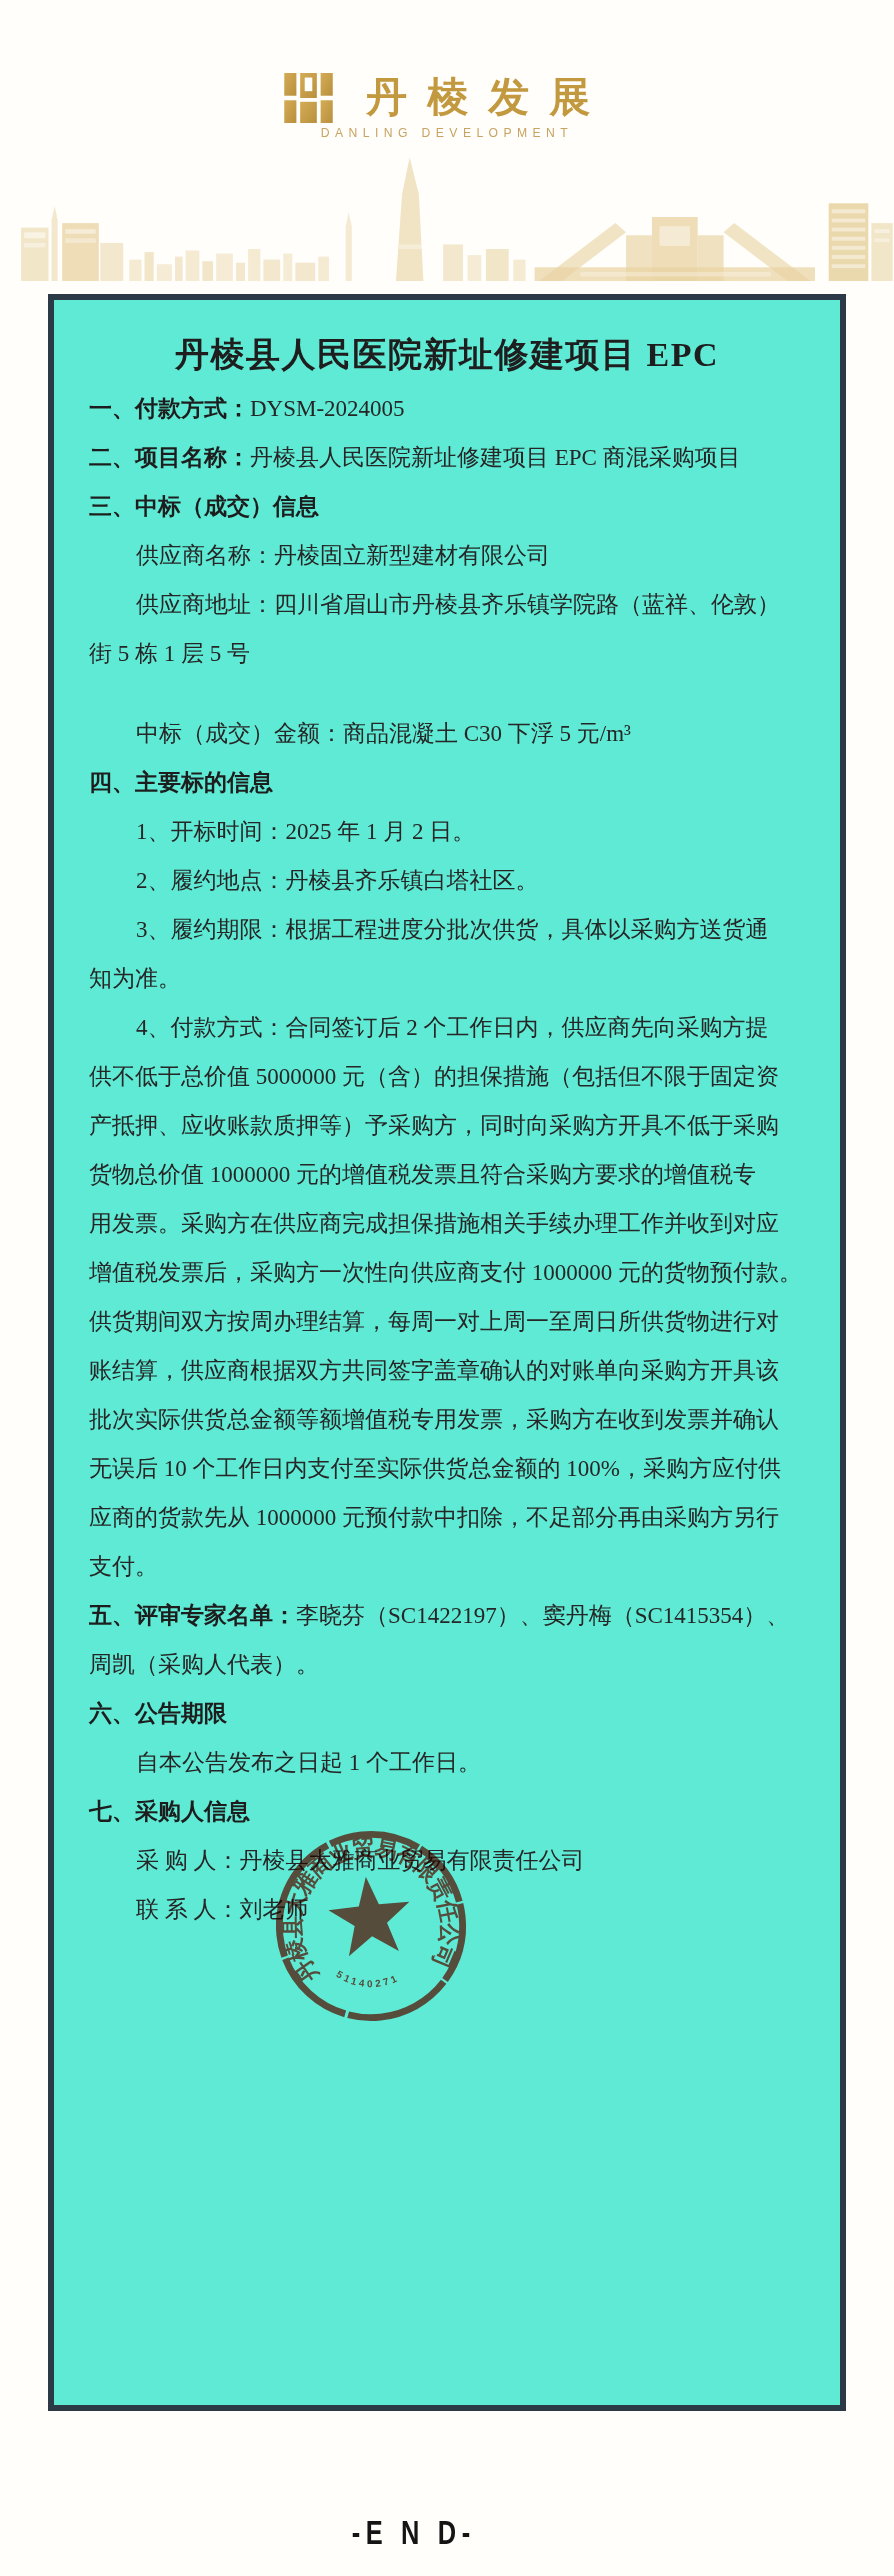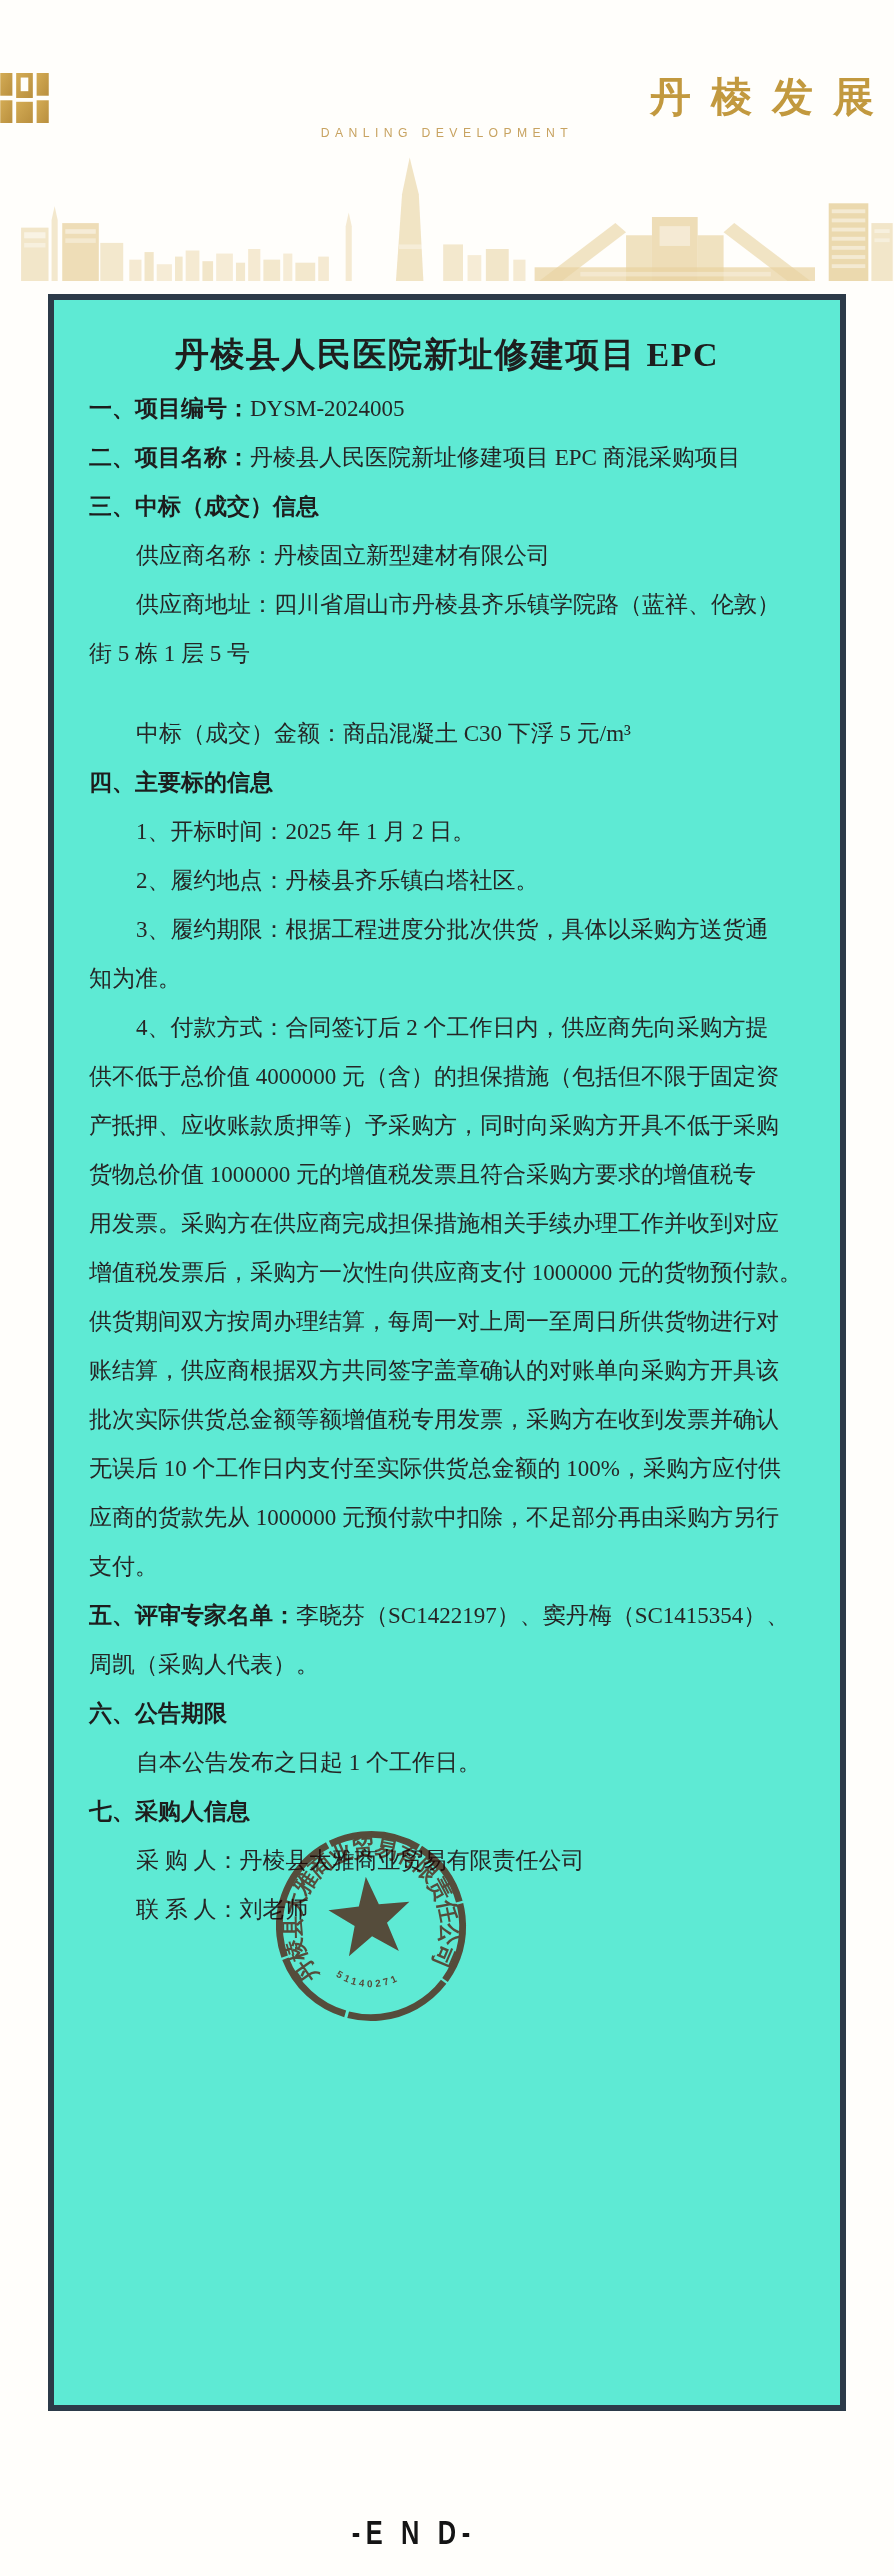--- a/index.html
+++ b/index.html
@@ -1,20 +1,20 @@
 <!DOCTYPE html>
 <html style="font-size:12.2px"><head>
 <meta charset="utf-8">
 <style>
   html,body{margin:0;padding:0;background:#ffffff;}
   .page{position:relative;width:894px;height:2576px;background:#fffefb;overflow:hidden;
         font-family:"Liberation Serif","DejaVu Serif",serif;color:#262626;}
   
   .hdr{position:absolute;top:70px;left:0;width:894px;text-align:center;}
-  .hdr-row{display:flex;align-items:center;justify-content:space-between;gap:26px;}
+  .hdr-row{display:flex;align-items:center;justify-content:center;gap:26px;}
   .logo-mark{width:49px;height:50px;flex:0 0 auto;}
   .brand-cn{font-size:41px;font-weight:700;letter-spacing:20px;color:#c2993f;
             font-family:"Liberation Serif","DejaVu Serif",serif;text-indent:7.6px;}
   .brand-en{margin-top:1px;font-size:12.2px;letter-spacing:5.4px;color:#c8a361;
             font-family:"Liberation Sans","DejaVu Sans",sans-serif;}
   .skyline{position:absolute;top:153px;left:0;width:894px;height:128px;}
   
   .frame{position:absolute;left:48px;top:294px;width:798px;height:2117px;
          background:#5eead4;border:6.1px solid #2c3a48;box-sizing:border-box;
          padding:26px 35px 0 35px;}
@@ -116,34 +116,34 @@
       </g>
       <rect x="1142" y="92" width="28" height="76" opacity=".55"></rect>
       <rect x="1146" y="100" width="20" height="5" fill="#fff" opacity=".4"></rect>
       <rect x="1146" y="112" width="20" height="5" fill="#fff" opacity=".35"></rect>
     </g>
   </svg>
 
   <div class="frame">
     <div class="title">丹棱县人民医院新址修建项目 EPC</div>
     <div class="doc">
-        <div class="ln"><span class="hd">一、项目编号：</span>DYSM-2024005</div>
+        <div class="ln"><span class="hd">一、付款方式：</span>DYSM-2024005</div>
         <div class="ln"><span class="hd">二、项目名称：</span>丹棱县人民医院新址修建项目 EPC 商混采购项目</div>
         <div class="ln"><span class="hd">三、中标（成交）信息</span></div>
         <div class="ln ind">供应商名称：丹棱固立新型建材有限公司</div>
         <div class="ln ind">供应商地址：四川省眉山市丹棱县齐乐镇学院路（蓝祥、伦敦）</div>
         <div class="ln">街 5 栋 1 层 5 号</div>
         <div class="ln ind gap">中标（成交）金额：商品混凝土 C30 下浮 5 元/m³</div>
         <div class="ln"><span class="hd">四、主要标的信息</span></div>
         <div class="ln ind">1、开标时间：2025 年 1 月 2 日。</div>
         <div class="ln ind">2、履约地点：丹棱县齐乐镇白塔社区。</div>
         <div class="ln ind">3、履约期限：根据工程进度分批次供货，具体以采购方送货通</div>
         <div class="ln">知为准。</div>
         <div class="ln ind">4、付款方式：合同签订后 2 个工作日内，供应商先向采购方提</div>
-        <div class="ln">供不低于总价值 4000000 元（含）的担保措施（包括但不限于固定资</div>
+        <div class="ln">供不低于总价值 5000000 元（含）的担保措施（包括但不限于固定资</div>
         <div class="ln">产抵押、应收账款质押等）予采购方，同时向采购方开具不低于采购</div>
         <div class="ln">货物总价值 1000000 元的增值税发票且符合采购方要求的增值税专</div>
         <div class="ln">用发票。采购方在供应商完成担保措施相关手续办理工作并收到对应</div>
         <div class="ln">增值税发票后，采购方一次性向供应商支付 1000000 元的货物预付款。</div>
         <div class="ln">供货期间双方按周办理结算，每周一对上周一至周日所供货物进行对</div>
         <div class="ln">账结算，供应商根据双方共同签字盖章确认的对账单向采购方开具该</div>
         <div class="ln">批次实际供货总金额等额增值税专用发票，采购方在收到发票并确认</div>
         <div class="ln">无误后 10 个工作日内支付至实际供货总金额的 100%，采购方应付供</div>
         <div class="ln">应商的货款先从 1000000 元预付款中扣除，不足部分再由采购方另行</div>
         <div class="ln">支付。</div>

